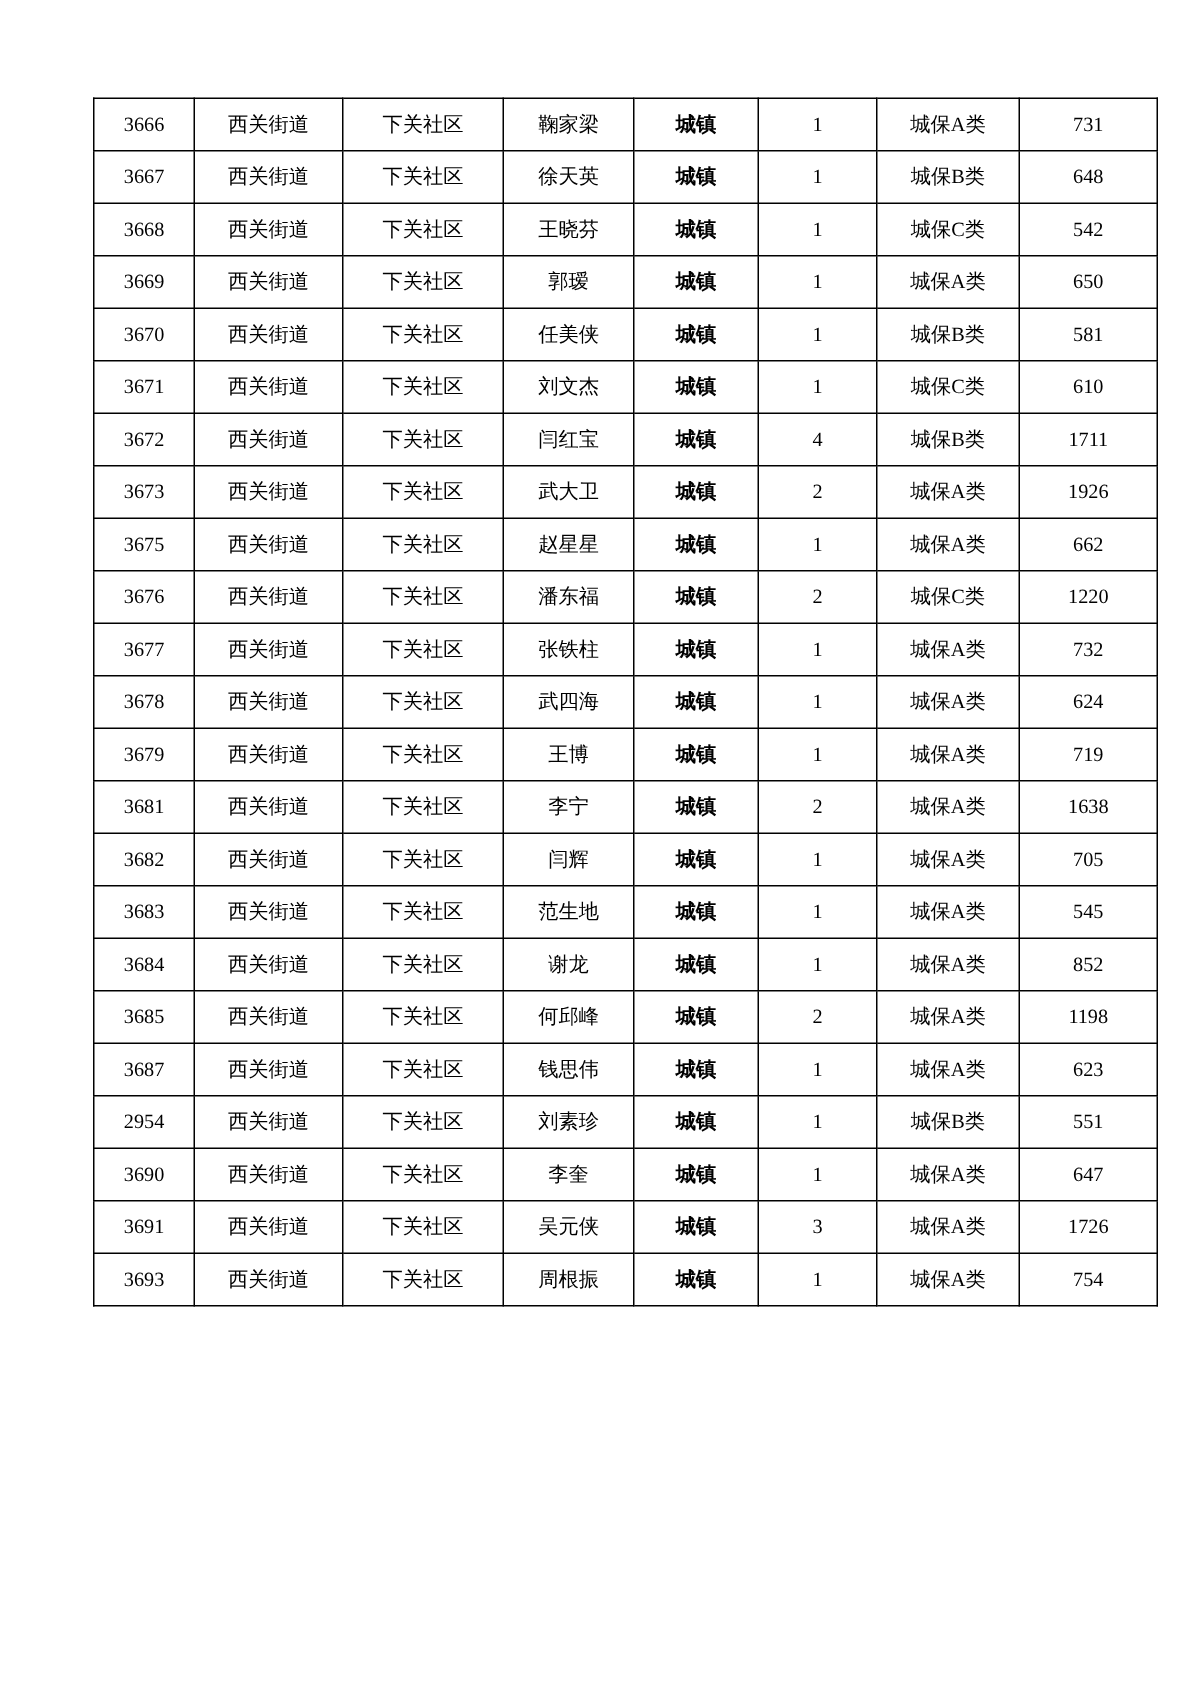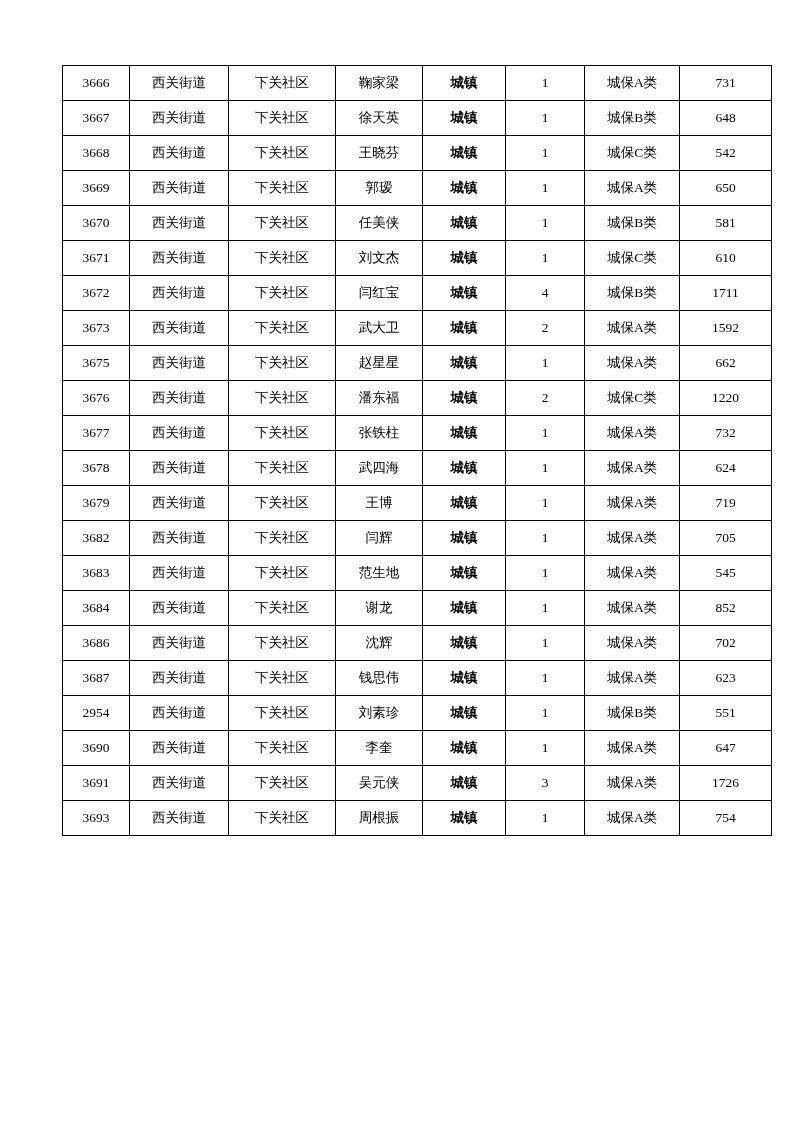--- a/index.html
+++ b/index.html
@@ -122,21 +122,21 @@
           <td class="col-amount">1711</td>
         </tr>
         <tr>
           <td class="col-id">3673</td>
           <td class="col-street">西关街道</td>
           <td class="col-comm">下关社区</td>
           <td class="col-name">武大卫</td>
           <td class="col-type">城镇</td>
           <td class="col-count">2</td>
           <td class="col-cat">城保A类</td>
-          <td class="col-amount">1592</td>
+          <td class="col-amount">1926</td>
         </tr>
         <tr>
           <td class="col-id">3675</td>
           <td class="col-street">西关街道</td>
           <td class="col-comm">下关社区</td>
           <td class="col-name">赵星星</td>
           <td class="col-type">城镇</td>
           <td class="col-count">1</td>
           <td class="col-cat">城保A类</td>
           <td class="col-amount">662</td>
@@ -175,20 +175,30 @@
           <td class="col-id">3679</td>
           <td class="col-street">西关街道</td>
           <td class="col-comm">下关社区</td>
           <td class="col-name">王博</td>
           <td class="col-type">城镇</td>
           <td class="col-count">1</td>
           <td class="col-cat">城保A类</td>
           <td class="col-amount">719</td>
         </tr>
         <tr>
+          <td class="col-id">3681</td>
+          <td class="col-street">西关街道</td>
+          <td class="col-comm">下关社区</td>
+          <td class="col-name">李宁</td>
+          <td class="col-type">城镇</td>
+          <td class="col-count">2</td>
+          <td class="col-cat">城保A类</td>
+          <td class="col-amount">1638</td>
+        </tr>
+        <tr>
           <td class="col-id">3682</td>
           <td class="col-street">西关街道</td>
           <td class="col-comm">下关社区</td>
           <td class="col-name">闫辉</td>
           <td class="col-type">城镇</td>
           <td class="col-count">1</td>
           <td class="col-cat">城保A类</td>
           <td class="col-amount">705</td>
         </tr>
         <tr>
@@ -205,28 +215,28 @@
           <td class="col-id">3684</td>
           <td class="col-street">西关街道</td>
           <td class="col-comm">下关社区</td>
           <td class="col-name">谢龙</td>
           <td class="col-type">城镇</td>
           <td class="col-count">1</td>
           <td class="col-cat">城保A类</td>
           <td class="col-amount">852</td>
         </tr>
         <tr>
-          <td class="col-id">3686</td>
-          <td class="col-street">西关街道</td>
-          <td class="col-comm">下关社区</td>
-          <td class="col-name">沈辉</td>
-          <td class="col-type">城镇</td>
-          <td class="col-count">1</td>
-          <td class="col-cat">城保A类</td>
-          <td class="col-amount">702</td>
+          <td class="col-id">3685</td>
+          <td class="col-street">西关街道</td>
+          <td class="col-comm">下关社区</td>
+          <td class="col-name">何邱峰</td>
+          <td class="col-type">城镇</td>
+          <td class="col-count">2</td>
+          <td class="col-cat">城保A类</td>
+          <td class="col-amount">1198</td>
         </tr>
         <tr>
           <td class="col-id">3687</td>
           <td class="col-street">西关街道</td>
           <td class="col-comm">下关社区</td>
           <td class="col-name">钱思伟</td>
           <td class="col-type">城镇</td>
           <td class="col-count">1</td>
           <td class="col-cat">城保A类</td>
           <td class="col-amount">623</td>

